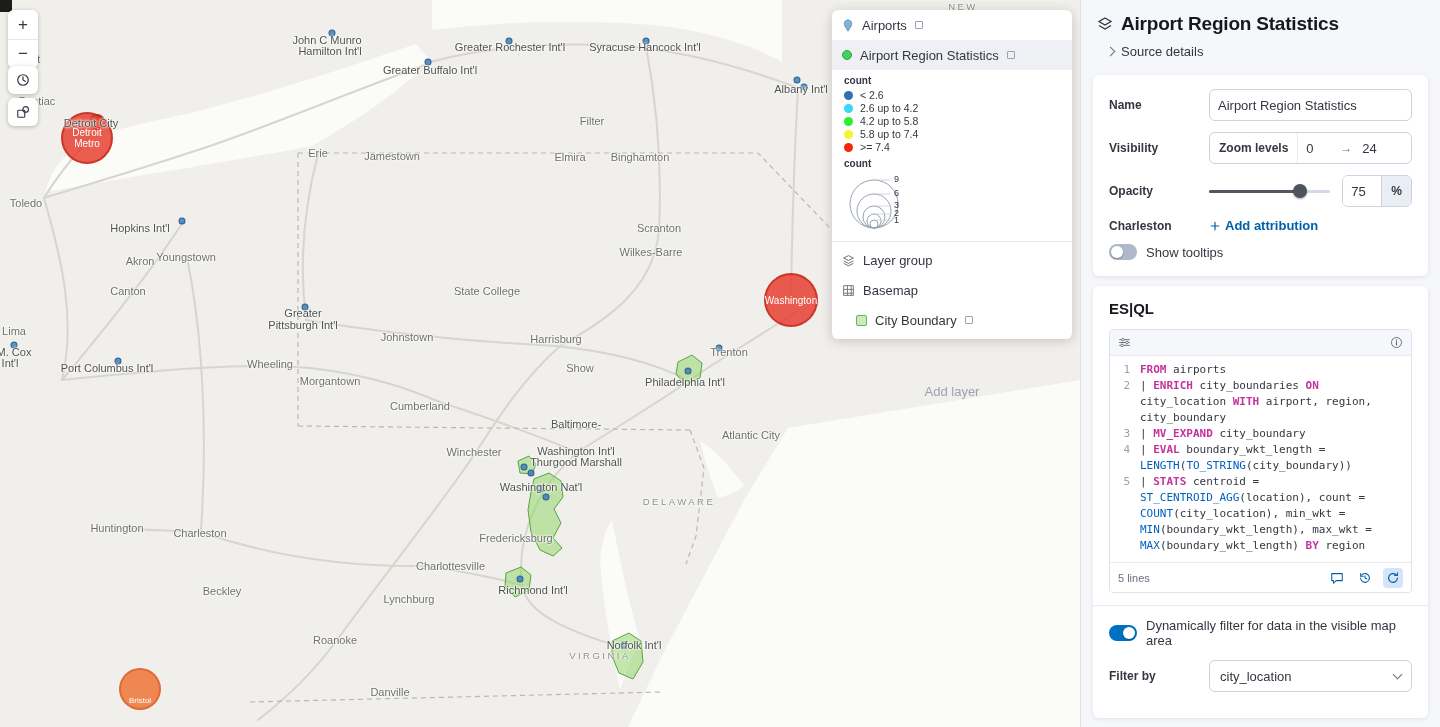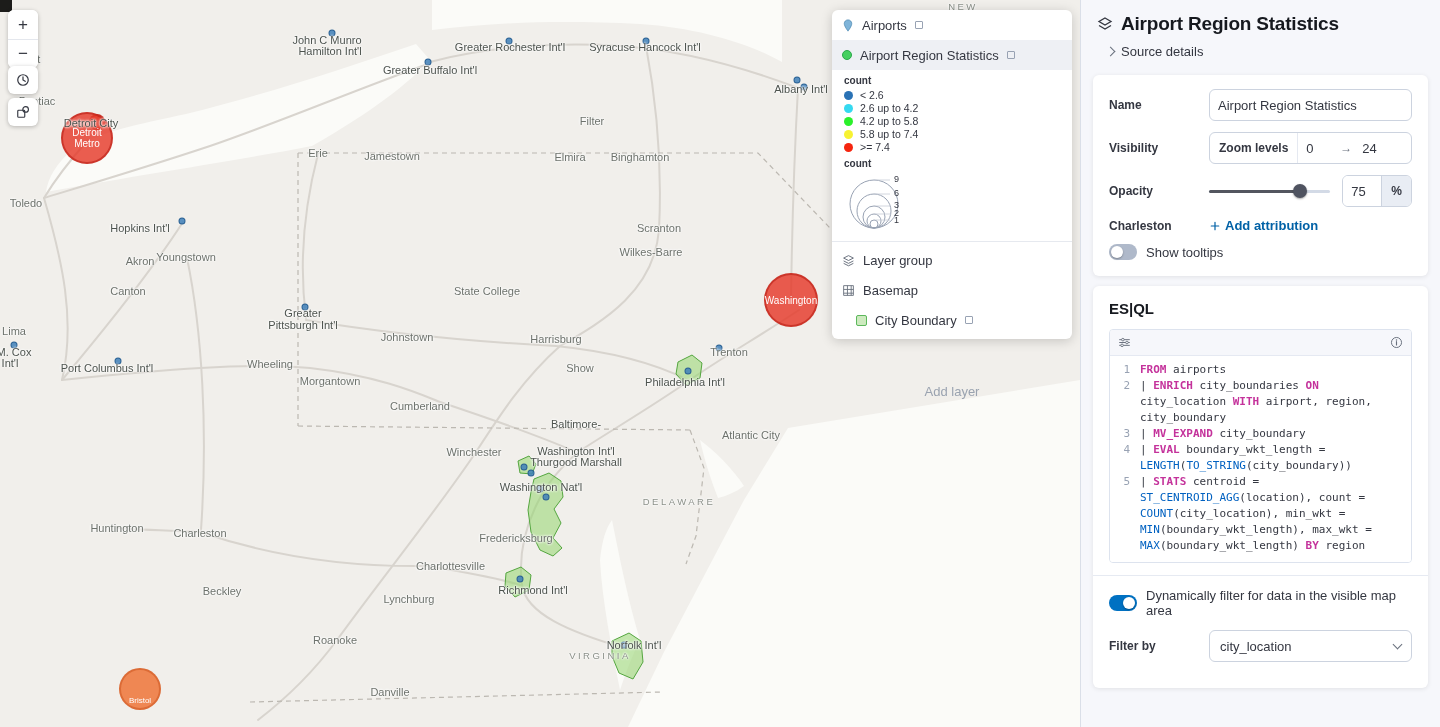--- a/index.html
+++ b/index.html
@@ -478,20 +478,41 @@
             </div>
             <div class="code-row">
               <span class="ln">4</span>
               <div class="ct"><span class="tok-tx">| </span><span class="tok-kw">EVAL</span><span class="tok-tx"> boundary_wkt_length = </span><span class="tok-fn">LENGTH</span><span class="tok-tx">(</span><span class="tok-fn">TO_STRING</span><span class="tok-tx">(city_boundary))</span></div>
             </div>
             <div class="code-row">
               <span class="ln">5</span>
               <div class="ct"><span class="tok-tx">| </span><span class="tok-kw">STATS</span><span class="tok-tx"> centroid = </span><span class="tok-fn">ST_CENTROID_AGG</span><span class="tok-tx">(location), count = </span><span class="tok-fn">COUNT</span><span class="tok-tx">(city_location), min_wkt = </span><span class="tok-fn">MIN</span><span class="tok-tx">(boundary_wkt_length), max_wkt = </span><span class="tok-fn">MAX</span><span class="tok-tx">(boundary_wkt_length) </span><span class="tok-kw">BY</span><span class="tok-tx"> region</span></div>
             </div>
           </div>
+        <div class="ee-foot">
+          <span class="ee-lines">5 lines</span>
+          <span class="ee-icons">
+            <button class="icon-btn">
+              <svg width="14" height="14" viewBox="0 0 16 16">
+                <path d="M2 3h12v8H7l-3 3v-3H2z" fill="none" stroke="currentColor" stroke-width="1.2" stroke-linejoin="round"></path>
+              </svg>
+            </button>
+            <button class="icon-btn">
+              <svg width="14" height="14" viewBox="0 0 16 16">
+                <path d="M3 8a5 5 0 1 0 1.5-3.6M3 3v3h3" fill="none" stroke="currentColor" stroke-width="1.2" stroke-linecap="round"></path>
+                <path d="M8 5.5V8l2 1.2" fill="none" stroke="currentColor" stroke-width="1.2" stroke-linecap="round"></path>
+              </svg>
+            </button>
+            <button class="icon-btn active">
+              <svg width="14" height="14" viewBox="0 0 16 16">
+                <path d="M13 8A5 5 0 1 1 11.5 4.4M13 2v3h-3" fill="none" stroke="currentColor" stroke-width="1.3" stroke-linecap="round"></path>
+              </svg>
+            </button>
+          </span>
+        </div>
       </div>
 
       <hr class="card-div">
 
       <div class="toggle-row">
         <button class="switch on">
             <span class="knob"></span>
           </button>
         <span class="toggle-label">Dynamically filter for data in the visible map area</span>
       </div>

